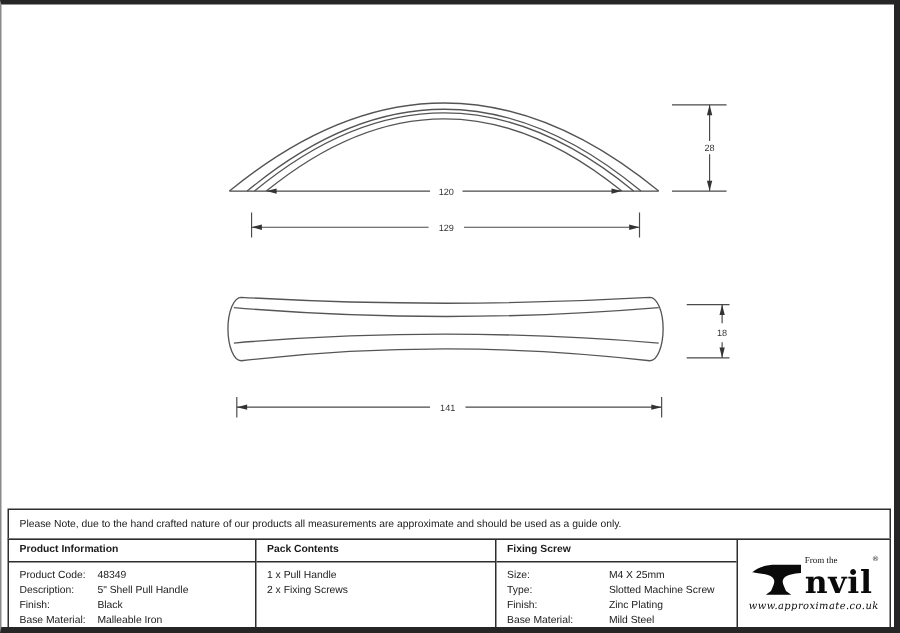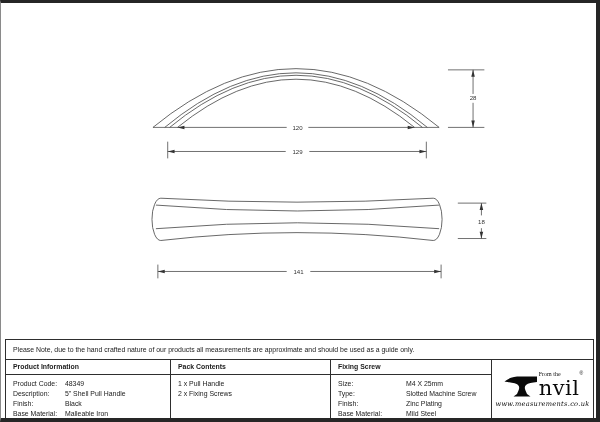--- a/index.html
+++ b/index.html
@@ -50,21 +50,21 @@
   .pc-item{line-height:10px;}
 
   .logo{display:flex;flex-direction:column;align-items:center;}
   .logo-row{position:relative;display:flex;align-items:flex-end;height:26px;}
   .anvil-glyph{display:block;margin-right:1px;}
   .logo-fromthe{
     position:absolute;top:-1px;left:37px;
     font-size:6px;font-family:"Liberation Serif",serif;color:#111;white-space:nowrap;
   }
   .logo-brand{
-    font-family:"DejaVu Serif","Liberation Serif",serif;font-weight:normal;
+    font-family:"DejaVu Serif","Liberation Serif",serif;font-weight:bold;
     font-size:21px;line-height:0.9;color:#0a0a0a;letter-spacing:0.5px;
   }
   .logo-reg{font-size:5px;align-self:flex-start;margin-top:-2px;color:#111;}
   .logo-url{
     font-size:6.6px;font-style:italic;font-family:"DejaVu Serif","Liberation Serif",serif;
     color:#0a0a0a;margin-top:2px;letter-spacing:0.3px;
   }
 </style>
 </head>
 <body>
@@ -177,18 +177,18 @@
     <div class="col col-logo">
       <div class="logo">
         <div class="logo-row">
           <svg class="anvil-glyph" width="36" height="26" viewBox="0 0 36 26">
             <path fill="#0a0a0a" d="M2.5,9.5 C7,5.5 13,4.5 18,4.5 L35,4.5 L35,10 C30,10.5 26,11 24,13 C22.5,14.5 22.5,16 23.5,18.5 L25,22 L28.5,24.5 L11.5,24.5 L15,22 L16.5,18.5 C17.5,16 17.5,14.5 16,13 C14,11 8,10.5 5.5,10 C4,9.8 3,9.7 2.5,9.5 Z"></path>
           </svg>
           <span class="logo-fromthe">From the</span>
           <span class="logo-brand">nvil</span>
           <span class="logo-reg">®</span>
         </div>
-        <div class="logo-url">www.measurements.co.uk</div>
+        <div class="logo-url">www.approximate.co.uk</div>
       </div>
     </div>
 
   </div>
 </div>
 
 </body></html>

